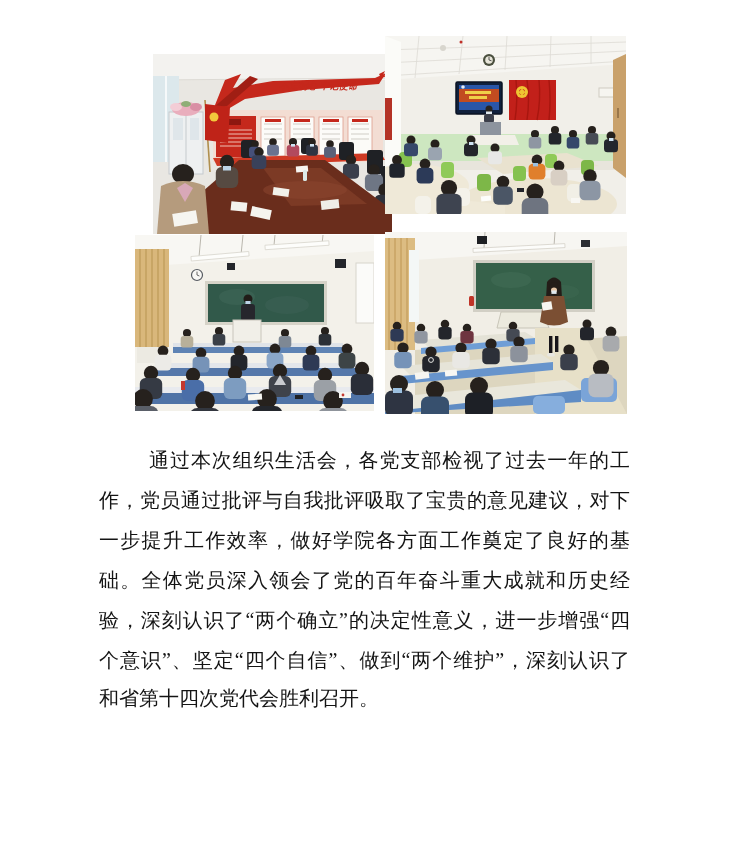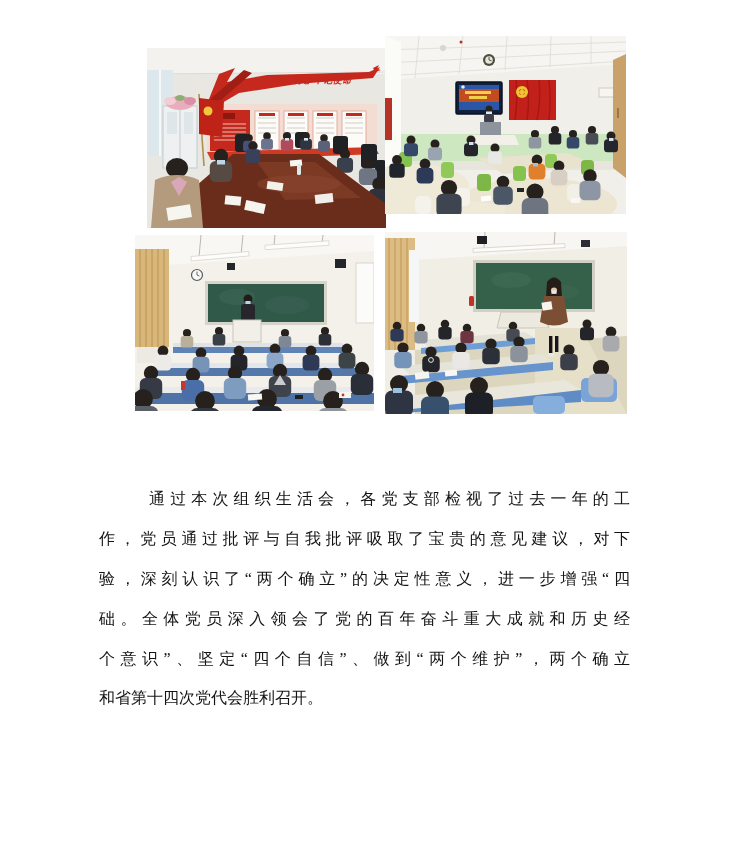--- a/index.html
+++ b/index.html
@@ -7,22 +7,22 @@
     position:relative;width:750px;height:863px;background:#ffffff;overflow:hidden;
     font-family:"Liberation Serif","DejaVu Serif",serif;
   }
   .photo{position:absolute;overflow:hidden;background:#eceae4;}
   .photo svg{display:block;width:100%;height:100%;}
   #photo-1{left:135px;top:36px;width:239px;height:180px;}
   #photo-2{left:385px;top:36px;width:241px;height:178px;}
   #photo-3{left:135px;top:235px;width:239px;height:176px;}
   #photo-4{left:385px;top:232px;width:242px;height:182px;}
   .article{
-    position:absolute;left:99px;top:479px;width:531px;
-    font-size:16px;line-height:40px;color:#141414;
+    position:absolute;left:99px;top:440px;width:531px;
+    font-size:20px;line-height:40px;color:#141414;
   }
   .article .ln{
     height:40px;white-space:nowrap;
     text-align:justify;text-align-last:justify;text-justify:inter-character;
   }
   .article .ln.first{text-indent:50px;}
   .article .ln.last{text-align-last:left;font-family:Liberation Mono, monospace;}
   .defs-holder{position:absolute;width:0;height:0;overflow:hidden;}
 </style>
 </head>
@@ -34,21 +34,21 @@
     <defs>
       <g id="fig">
         <circle r="4.5" fill="#26211d"></circle>
         <rect x="-7" y="3.2" width="14" height="13" rx="3.5" fill="currentColor"></rect>
       </g>
     </defs>
   </svg>
 
   <div class="photo-grid">
 
-    <figure class="photo" id="photo-1" style="margin:12px">
+    <figure class="photo" id="photo-1" style="margin:18px">
       <svg viewBox="0 0 239 180" preserveAspectRatio="none">
         <rect width="239" height="180" fill="#e9e7e2"></rect>
         <rect width="239" height="26" fill="#f3f2ef"></rect>
         <line x1="0" y1="26" x2="239" y2="24" stroke="#dcdad4" stroke-width="1"></line>
 
         <g>
           <rect x="0" y="22" width="26" height="86" fill="#dce8ec"></rect>
           <line x1="13" y1="22" x2="13" y2="108" stroke="#f6f9fa" stroke-width="2"></line>
           <rect x="16" y="58" width="34" height="62" fill="#eef0f1" stroke="#c5cacd" stroke-width="1"></rect>
           <line x1="33" y1="58" x2="33" y2="120" stroke="#c5cacd"></line>
@@ -457,19 +457,20 @@
           <rect x="60" y="138" width="12" height="6" fill="#f8f7f3" transform="rotate(-5 66 141)"></rect>
         </g>
       </svg>
     </figure>
 
   </div>
 
   <div class="article">
     <div class="ln first">通过本次组织生活会，各党支部检视了过去一年的工</div>
     <div class="ln">作，党员通过批评与自我批评吸取了宝贵的意见建议，对下</div>
+    <div class="ln">一步提升工作效率，做好学院各方面工作奠定了良好的基</div>
+    <div class="ln">础。全体党员深入领会了党的百年奋斗重大成就和历史经</div>
     <div class="ln">验，深刻认识了“两个确立”的决定性意义，进一步增强“四</div>
-    <div class="ln">础。全体党员深入领会了党的百年奋斗重大成就和历史经</div>
-    <div class="ln">个意识”、坚定“四个自信”、做到“两个维护”，两个确立</div>
+    <div class="ln">个意识”、坚定“四个自信”、做到“两个维护”，深刻认识了</div>
     <div class="ln last">和省第十四次党代会胜利召开。</div>
   </div>
 
 </div>
 
 </body></html>

